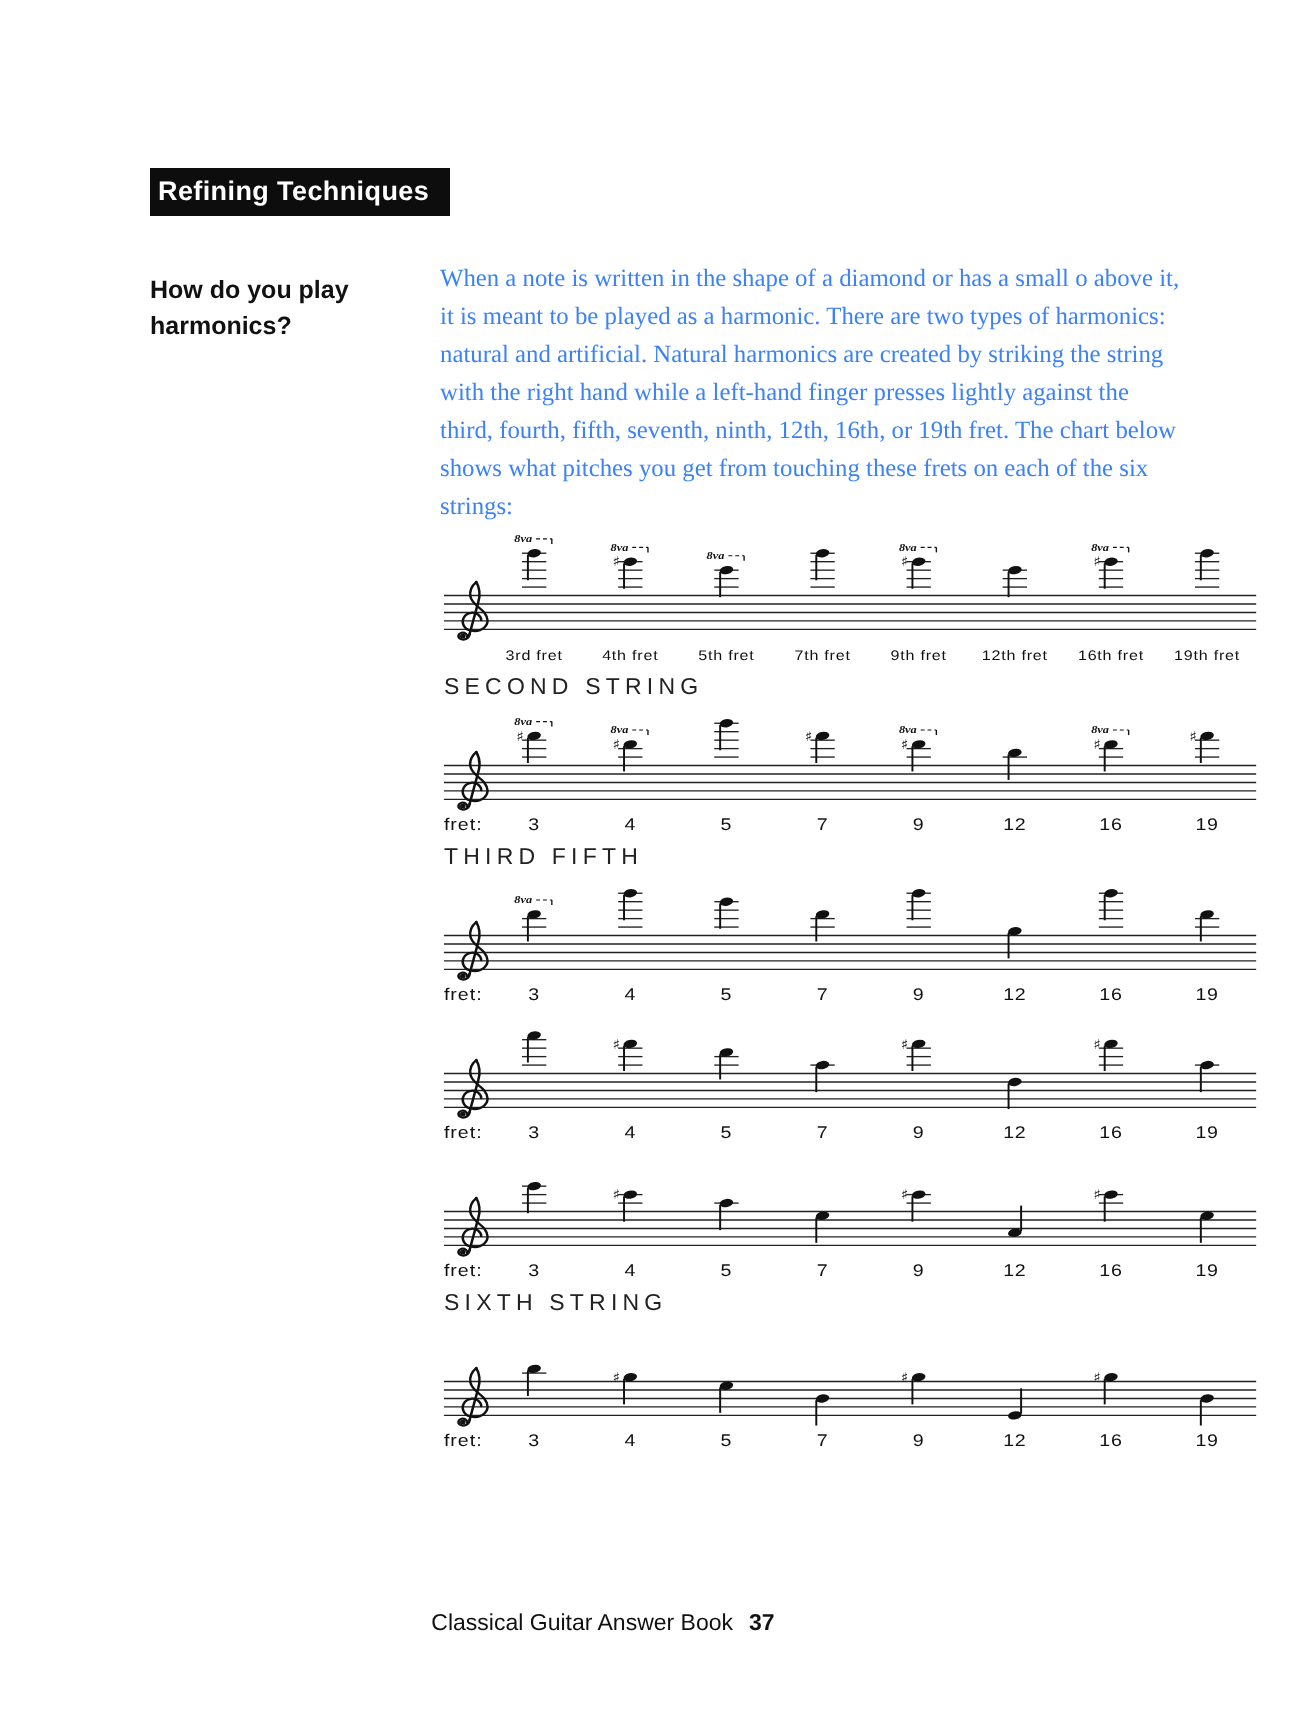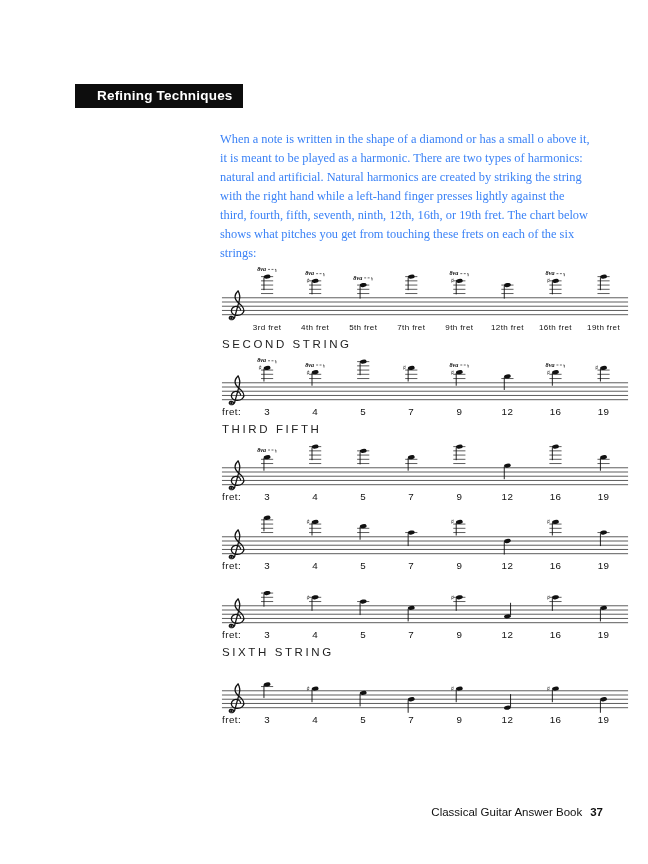--- a/index.html
+++ b/index.html
@@ -1,41 +1,45 @@
 <!DOCTYPE html>
 <html><head>
 <meta charset="utf-8">
 <style>
   html,body{margin:0;padding:0;background:#fff;}
   body{width:648px;height:864px;position:relative;font-family:"Liberation Serif",serif;color:#1a1a1a;overflow:hidden;}
   .page{position:absolute;inset:0;background:#ffffff;}
   .section-header{position:absolute;left:75px;top:84px;background:#0d0d0d;color:#ffffff;
     font-family:"Liberation Sans",sans-serif;font-weight:bold;font-size:13.5px;
-    padding:4px 10px 5px 22px;letter-spacing:.2px;}
+    padding:4px 10px 5px 4px;letter-spacing:.2px;}
   .question{position:absolute;left:75px;top:136px;width:130px;
     font-family:"Liberation Sans",sans-serif;font-weight:bold;font-size:12.5px;line-height:1.45;color:#111;}
   .main{position:absolute;left:220px;top:130px;width:412px;}
   .body-text{margin:0 0 6px 0;font-size:12.4px;line-height:1.53;width:372px;color:#3b82f6;}
   .staff-section{margin-top:3px;}
   .string-heading{font-family:"Liberation Sans",sans-serif;font-size:11.5px;letter-spacing:2.6px;
     color:#222;height:15px;margin-left:2px;}
   svg.staff{display:block;width:412px;height:66px;margin-top:1px;overflow:visible;}
-  .footer{position:absolute;top:806px;left:0;width:603px;text-align:right;
+  .footer{position:absolute;top:806px;left:0;width:603px;text-align:center;
     font-family:"Liberation Sans",sans-serif;font-size:11.5px;color:#111;}
   .footer .pagenum{font-weight:bold;margin-left:8px;}
 </style>
 </head>
 <body>
 
 <div class="page">
 
   <div class="section-header">
     <span>Refining Techniques</span>
   </div>
 
+  <div class="question">
+    <div>How do you play</div>
+    <div>harmonics?</div>
+  </div>
 
   <div class="main">
     <p class="body-text">When a note is written in the shape of a diamond or has a small o above it, it is meant to be played as a harmonic. There are two types of harmonics: natural and artificial. Natural harmonics are created by striking the string with the right hand while a left-hand finger presses lightly against the third, fourth, fifth, seventh, ninth, 12th, 16th, or 19th fret. The chart below shows what pitches you get from touching these frets on each of the six strings:</p>
     <div>
         <div class="staff-section">
           <svg viewBox="0 0 420 78" class="staff" preserveAspectRatio="none">
             <line x1="2" y1="34" x2="416" y2="34" stroke="#222" stroke-width="0.8"></line>
             <line x1="2" y1="39" x2="416" y2="39" stroke="#222" stroke-width="0.8"></line>
             <line x1="2" y1="44" x2="416" y2="44" stroke="#222" stroke-width="0.8"></line>
             <line x1="2" y1="49" x2="416" y2="49" stroke="#222" stroke-width="0.8"></line>

